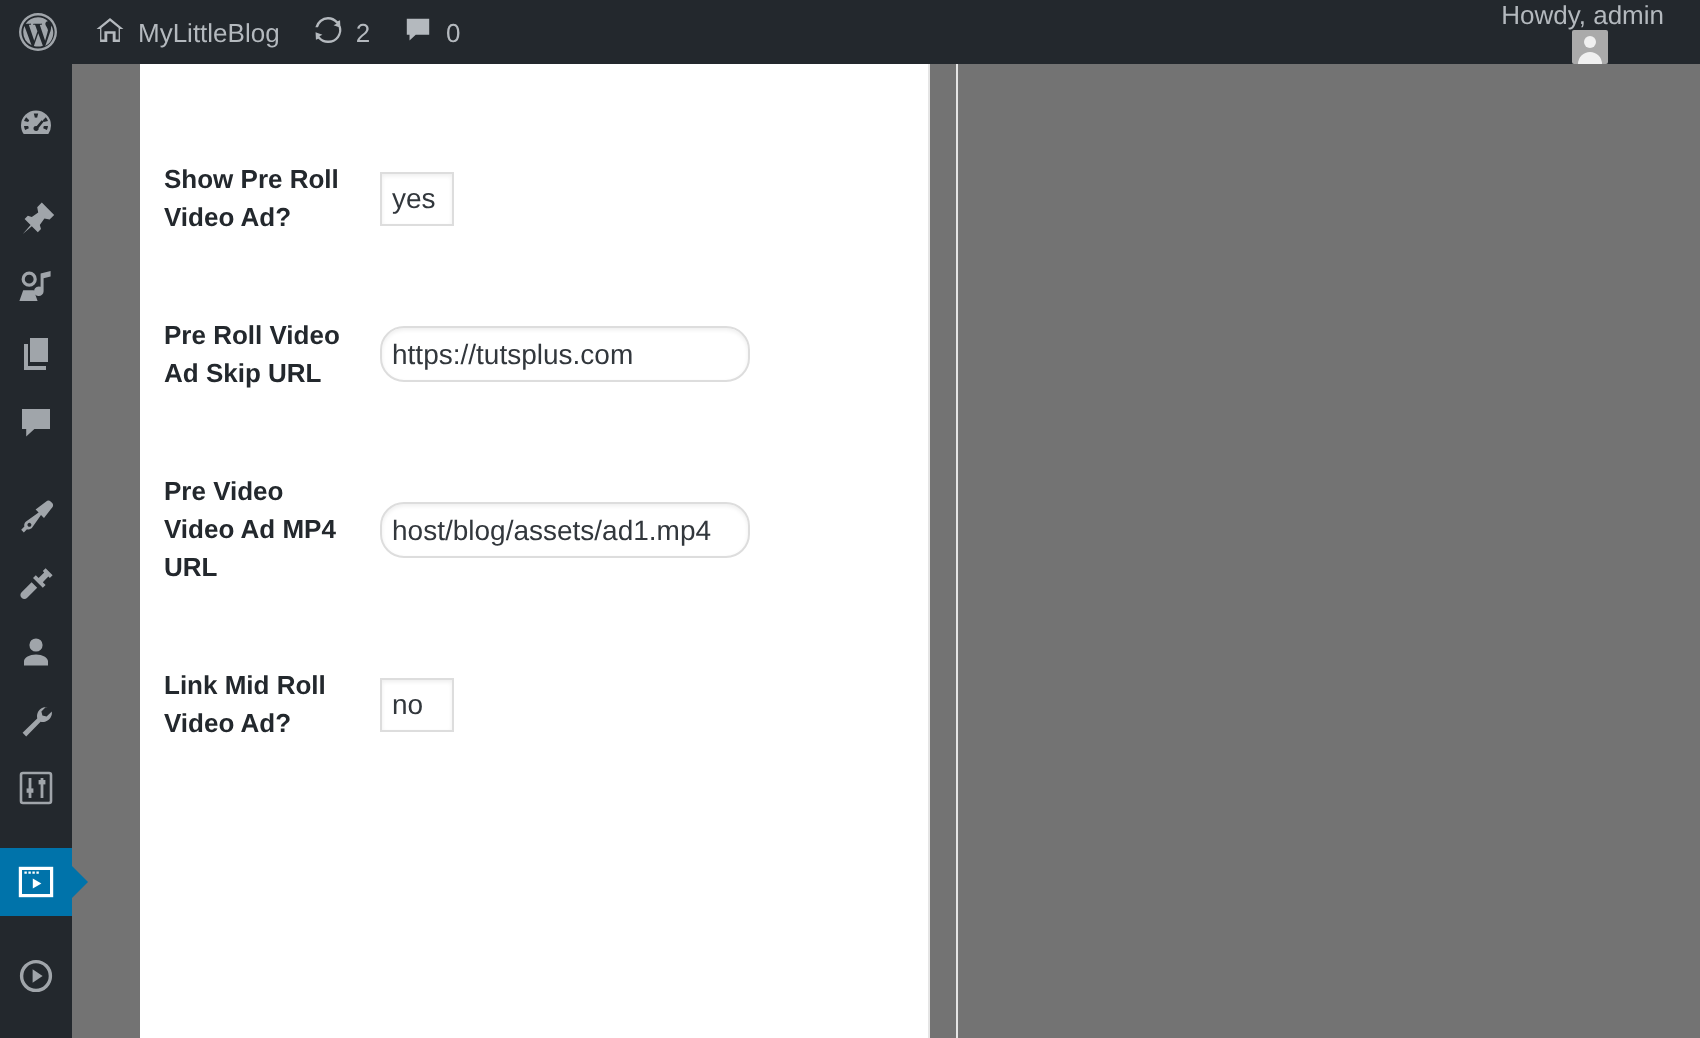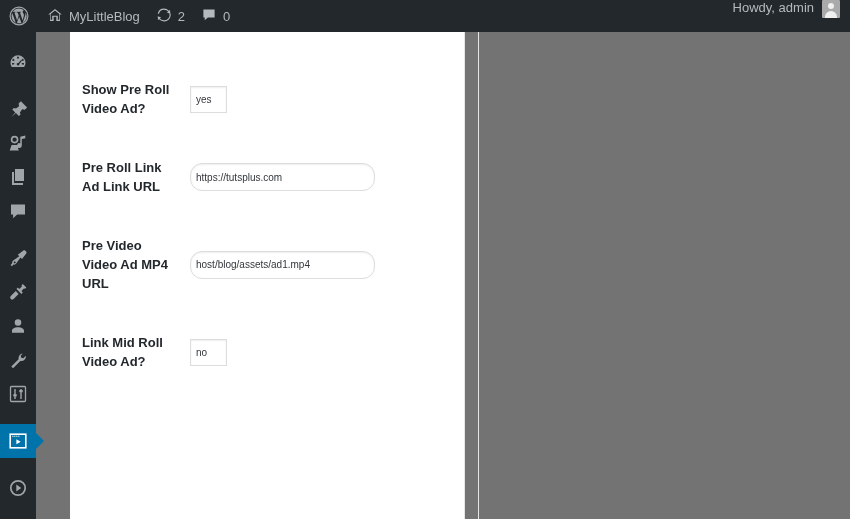--- a/index.html
+++ b/index.html
@@ -30,23 +30,24 @@
     color: #b4b9be;
     text-decoration: none;
     white-space: nowrap;
     gap: 6px;
   }
   .ab-item.logo { padding: 0 10px 0 9px; }
   .ab-item .txt { color: #b4b9be; }
   .ab-item .count { color: #b4b9be; font-size: 13px; }
   #ab-right {
     margin-left: auto;
-    display: flex; align-items: flex-start;
+    display: flex; align-items: center;
     height: 32px;
     padding-right: 10px;
+    flex-direction: column;
   }
   #ab-right .howdy { font-size: 13px; color: #b4b9be; padding-right: 8px;}
   .avatar {
     width: 18px; height: 18px;
     background: #aaa;
     border-radius: 1px;
     position: relative;
     overflow: hidden;
   }
   .avatar::before {
@@ -133,21 +134,21 @@
     font-weight: 600;
     font-size: 13px;
     line-height: 19px;
     color: #23282d;
   }
   .form-table td {
     padding: 15px 10px;
   }
   .regular-text, .small-text {
     font-family: "Liberation Sans", sans-serif;
-    font-size: 10px;
+    font-size: 14px;
     line-height: 1.4;
     color: #32373c;
     background: #fff;
     border: 1px solid #ddd;
     border-radius: 0;
     padding: 3px 5px;
     box-shadow: inset 0 1px 2px rgba(0,0,0,.07);
     outline: none;
   }
   .regular-text { width: 185px; height: 28px; border-radius: 12px; }
@@ -317,21 +318,21 @@
 
 <div id="wpbody">
   <div id="wpcontent-inner">
     <table class="form-table">
       <tbody>
           <tr>
             <th>Show Pre Roll Video Ad?</th>
             <td><input type="text" class="small-text" value="yes" style=""></td>
           </tr>
           <tr>
-            <th>Pre Roll Link Ad Link URL</th>
+            <th>Pre Roll Video Ad Skip URL</th>
             <td><input type="text" class="regular-text" value="https://tutsplus.com" style=""></td>
           </tr>
           <tr>
             <th>Pre Video Video Ad MP4 URL</th>
             <td><input type="text" class="regular-text" value="host/blog/assets/ad1.mp4" style=""></td>
           </tr>
           <tr>
             <th>Link Mid Roll Video Ad?</th>
             <td><input type="text" class="small-text" value="no" style=""></td>
           </tr>

